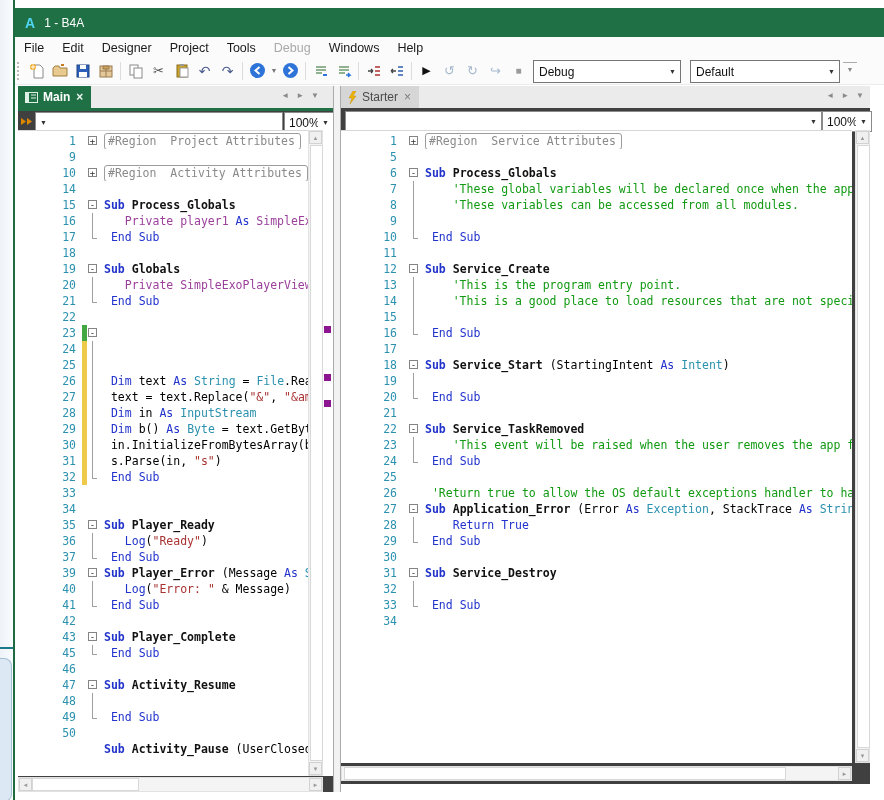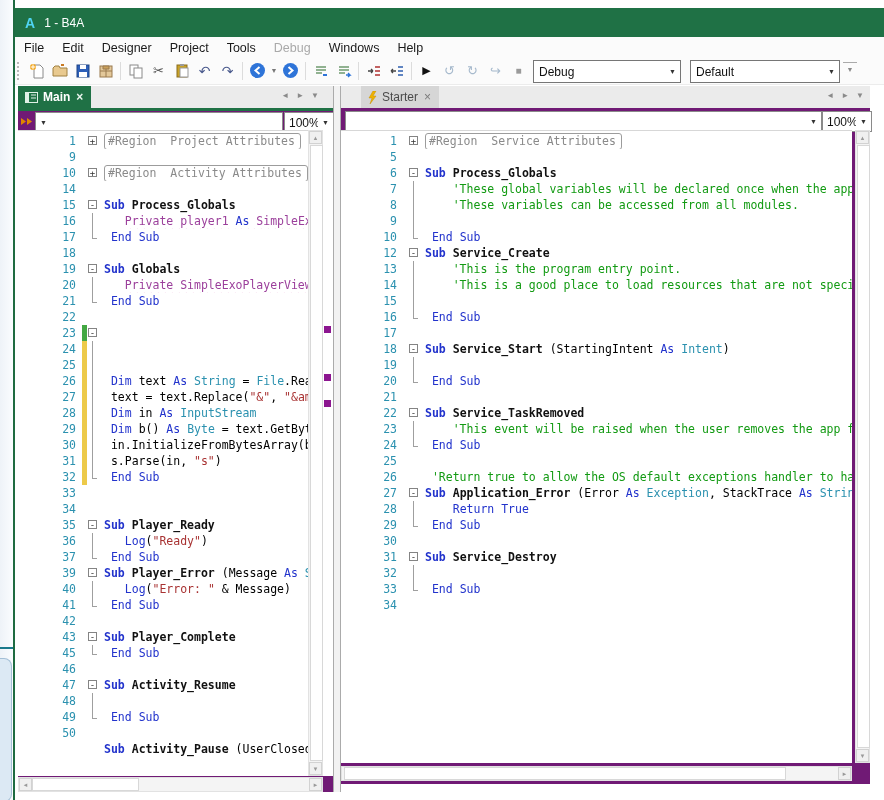--- a/index.html
+++ b/index.html
@@ -30,25 +30,25 @@
   .c-run{color:#111;font-size:11px}
   .c-dbg{color:#a7bacd;font-size:13px}
   .c-stop{color:#9a9a9a;font-size:10px}
   .c-rebuild{color:#1b1b1b;font-size:15px;font-weight:bold}
   .c-caret{color:#777;font-size:7px}
   .tb-combo{height:21px;background:#fff;border:1px solid #767676;display:flex;align-items:center;font-size:12px;color:#111}
   .tb-combo .val{flex:1;padding-left:5px;white-space:nowrap;overflow:hidden}
   .combo-caret{width:15px;text-align:center;font-size:7px;color:#333}
   .overflow-btn{left:843px;top:62px;width:14px;height:16px;color:#8a8a8a;font-size:7px;text-align:center;border-top:1px solid #aaa;line-height:14px}
   
-  .pane{background:#701a75}
+  .pane{background:#404040}
   .tabrow{left:0;top:0;height:22px;background:#ebebeb;width:100%;display:flex;align-items:flex-end}
   .tab{height:22px;display:flex;align-items:center;padding:0 7px;font-size:12px;gap:5px}
   .tab-active{background:#1f7145;color:#fff;font-weight:bold}
-  .tab-inactive{background:#d6d6d6;color:#4a4a4a;margin-left:20px}
+  .tab-inactive{background:#d6d6d6;color:#4a4a4a;margin-left:0}
   .tab .close{font-size:12px;padding:0 1px;cursor:default}
   .tab-active .close{color:#eaf5ee}
   .tab-inactive .close{color:#7c7c7c}
   .tabnav{position:absolute;top:5px;display:flex;gap:7px;color:#8a8a8a;font-size:8px}
   .greenline{left:0;top:22px;height:3px;width:100%;background:#1f7145}
   .comborow{left:0;height:21px;display:flex;align-items:center}
   .mini-combo{height:19px;background:#fff;border:1px solid #8a8a8a;display:flex;align-items:center;font-size:12px;font-weight:bold;color:#111}
   .mini-combo .val{flex:1;padding-left:4px;white-space:nowrap;overflow:hidden}
   .mini-combo.thin .val{font-weight:normal}
   
@@ -324,20 +324,21 @@
     </div>
   </div>
   <div class="ab viewport" id="code-right" style="left:0;top:44px;width:511px;height:633px">
       <div class="row"><span class="num">1</span><span class="bar"></span><span class="fold"><span class="fbox">+</span></span><span class="txt"><span class="region">#Region  Service Attributes</span></span></div>
       <div class="row"><span class="num">5</span><span class="bar"></span><span class="fold"></span><span class="txt"></span></div>
       <div class="row"><span class="num">6</span><span class="bar"></span><span class="fold"><span class="fbox">-</span></span><span class="txt"><span class="kw bold">Sub </span><span class="name">Process_Globals</span></span></div>
       <div class="row"><span class="num">7</span><span class="bar"></span><span class="fold"><span class="fline"></span></span><span class="txt"><span class="cmt">    'These global variables will be declared once when the application starts.</span></span></div>
       <div class="row"><span class="num">8</span><span class="bar"></span><span class="fold"><span class="fline"></span></span><span class="txt"><span class="cmt">    'These variables can be accessed from all modules.</span></span></div>
       <div class="row"><span class="num">9</span><span class="bar"></span><span class="fold"><span class="fline"></span></span><span class="txt"></span></div>
       <div class="row"><span class="num">10</span><span class="bar"></span><span class="fold"><span class="fend1"></span><span class="fend2"></span></span><span class="txt"><span class="plain"> </span><span class="kw">End Sub</span></span></div>
+      <div class="row"><span class="num">11</span><span class="bar"></span><span class="fold"></span><span class="txt"></span></div>
       <div class="row"><span class="num">12</span><span class="bar"></span><span class="fold"><span class="fbox">-</span></span><span class="txt"><span class="kw bold">Sub </span><span class="name">Service_Create</span></span></div>
       <div class="row"><span class="num">13</span><span class="bar"></span><span class="fold"><span class="fline"></span></span><span class="txt"><span class="cmt">    'This is the program entry point.</span></span></div>
       <div class="row"><span class="num">14</span><span class="bar"></span><span class="fold"><span class="fline"></span></span><span class="txt"><span class="cmt">    'This is a good place to load resources that are not specific to a single activity.</span></span></div>
       <div class="row"><span class="num">15</span><span class="bar"></span><span class="fold"><span class="fline"></span></span><span class="txt"></span></div>
       <div class="row"><span class="num">16</span><span class="bar"></span><span class="fold"><span class="fend1"></span><span class="fend2"></span></span><span class="txt"><span class="plain"> </span><span class="kw">End Sub</span></span></div>
       <div class="row"><span class="num">17</span><span class="bar"></span><span class="fold"></span><span class="txt"></span></div>
       <div class="row"><span class="num">18</span><span class="bar"></span><span class="fold"><span class="fbox">-</span></span><span class="txt"><span class="kw bold">Sub </span><span class="name">Service_Start </span><span class="plain">(StartingIntent </span><span class="kw">As </span><span class="type">Intent</span><span class="plain">)</span></span></div>
       <div class="row"><span class="num">19</span><span class="bar"></span><span class="fold"><span class="fline"></span></span><span class="txt"></span></div>
       <div class="row"><span class="num">20</span><span class="bar"></span><span class="fold"><span class="fend1"></span><span class="fend2"></span></span><span class="txt"><span class="plain"> </span><span class="kw">End Sub</span></span></div>
       <div class="row"><span class="num">21</span><span class="bar"></span><span class="fold"></span><span class="txt"></span></div>

